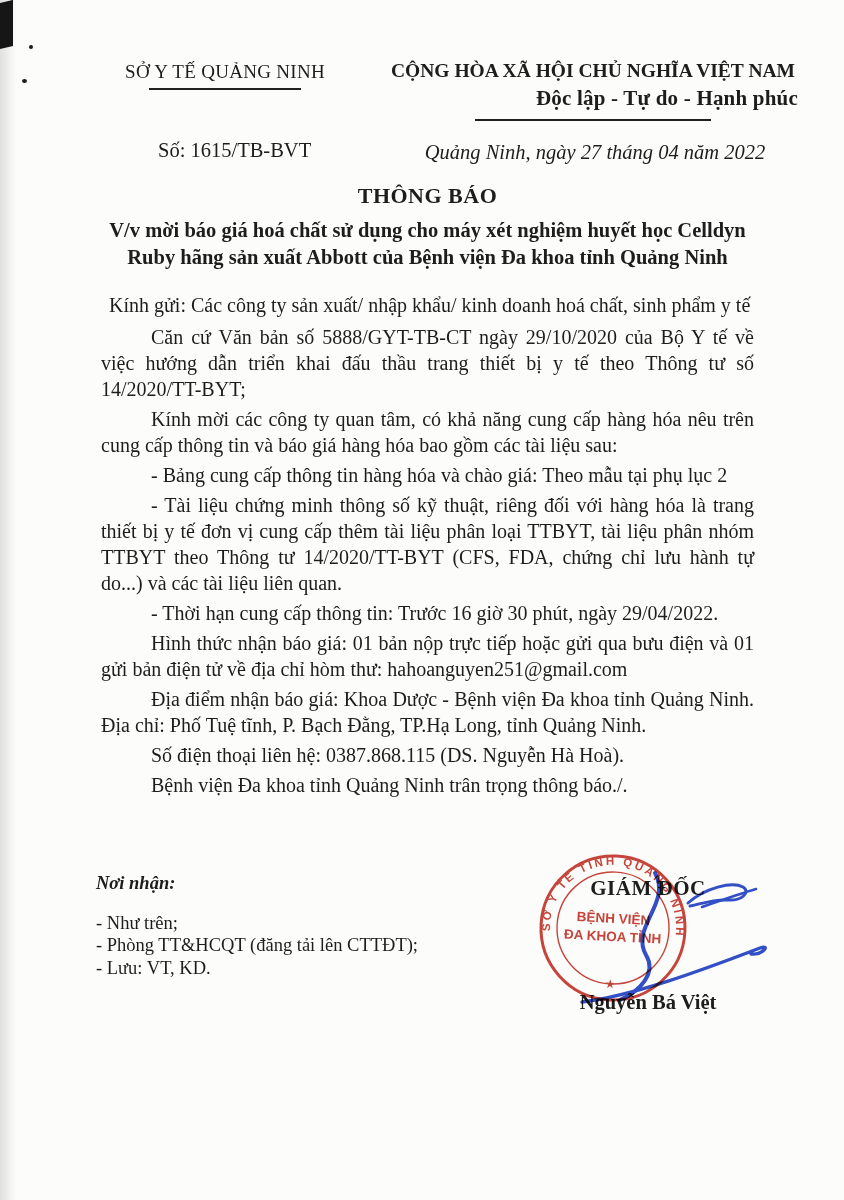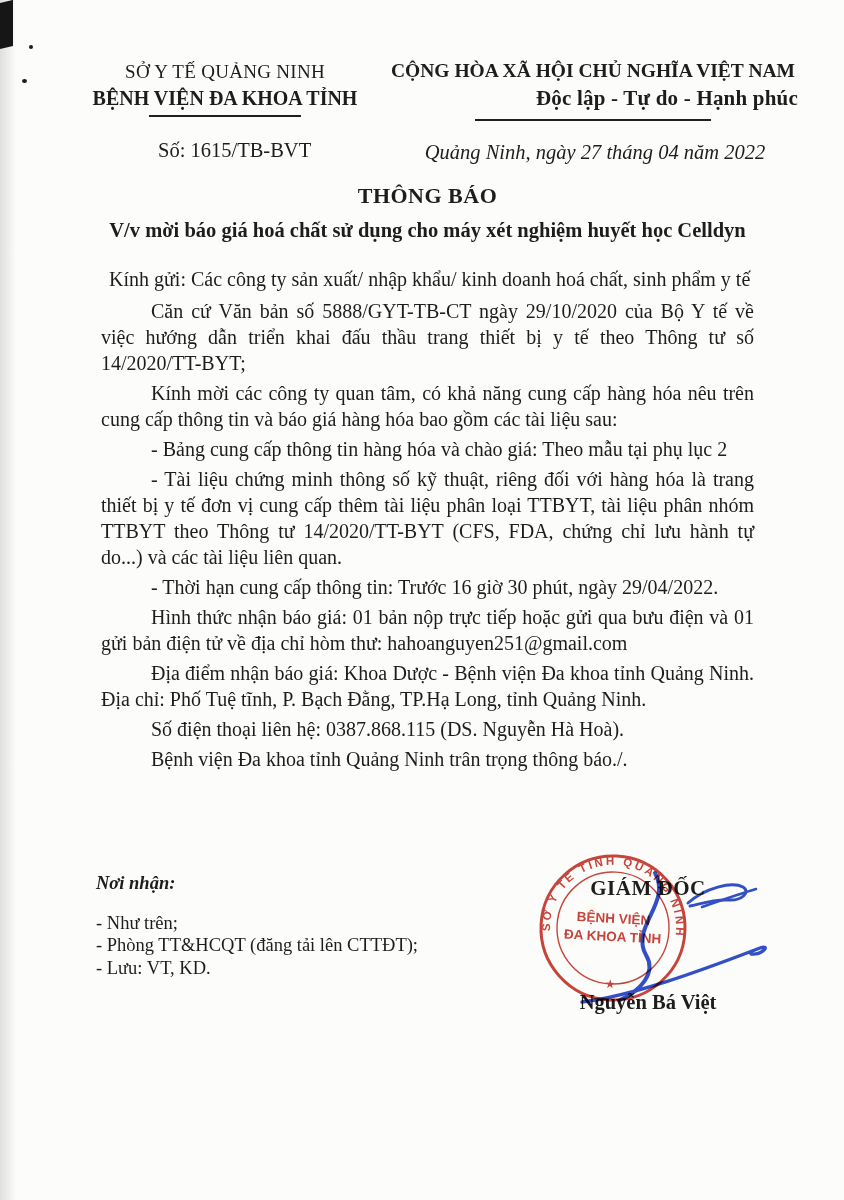--- a/index.html
+++ b/index.html
@@ -57,37 +57,37 @@
 
 <div class="page">
 
   <div class="edge-shade"></div>
   <div class="corner-mark"></div>
   <div class="speck s1"></div>
   <div class="speck s2"></div>
 
   <div class="hdr-left">
     <div class="l1">SỞ Y TẾ QUẢNG NINH</div>
-    <div class="l2">BỆNH VIỆN ĐA KHOA TỈNH</div>
     <div class="rule left"></div>
   </div>
 
   <div class="hdr-right">
     <div class="l1">CỘNG HÒA XÃ HỘI CHỦ NGHĨA VIỆT NAM</div>
     <div class="l2">Độc lập - Tự do - Hạnh phúc</div>
     <div class="rule right"></div>
   </div>
 
   <div class="doc-number">Số: 1615/TB-BVT</div>
   <div class="date-line">Quảng Ninh, ngày 27 tháng 04 năm 2022</div>
 
   <div class="content">
     <h1 class="doc-title">THÔNG BÁO</h1>
     <div class="subject">
       <span>V/v mời báo giá hoá chất sử dụng cho máy xét nghiệm huyết học Celldyn</span>
+      <span>Ruby hãng sản xuất Abbott của Bệnh viện Đa khoa tỉnh Quảng Ninh</span>
     </div>
     <p class="salutation">Kính gửi: Các công ty sản xuất/ nhập khẩu/ kinh doanh hoá chất, sinh phẩm y tế</p>
     <p class="body-par first">Căn cứ Văn bản số 5888/GYT-TB-CT ngày 29/10/2020 của Bộ Y tế về việc hướng dẫn triển khai đấu thầu trang thiết bị y tế theo Thông tư số 14/2020/TT-BYT;</p>
     <p class="body-par">Kính mời các công ty quan tâm, có khả năng cung cấp hàng hóa nêu trên cung cấp thông tin và báo giá hàng hóa bao gồm các tài liệu sau:</p>
     <p class="body-par">- Bảng cung cấp thông tin hàng hóa và chào giá: Theo mẫu tại phụ lục 2</p>
     <p class="body-par">- Tài liệu chứng minh thông số kỹ thuật, riêng đối với hàng hóa là trang thiết bị y tế đơn vị cung cấp thêm tài liệu phân loại TTBYT, tài liệu phân nhóm TTBYT theo Thông tư 14/2020/TT-BYT (CFS, FDA, chứng chỉ lưu hành tự do...) và các tài liệu liên quan.</p>
     <p class="body-par">- Thời hạn cung cấp thông tin: Trước 16 giờ 30 phút, ngày 29/04/2022.</p>
     <p class="body-par">Hình thức nhận báo giá: 01 bản nộp trực tiếp hoặc gửi qua bưu điện và 01 gửi bản điện tử về địa chỉ hòm thư: hahoanguyen251@gmail.com</p>
     <p class="body-par">Địa điểm nhận báo giá: Khoa Dược - Bệnh viện Đa khoa tỉnh Quảng Ninh. Địa chỉ: Phố Tuệ tĩnh, P. Bạch Đằng, TP.Hạ Long, tỉnh Quảng Ninh.</p>
     <p class="body-par">Số điện thoại liên hệ: 0387.868.115 (DS. Nguyễn Hà Hoà).</p>

